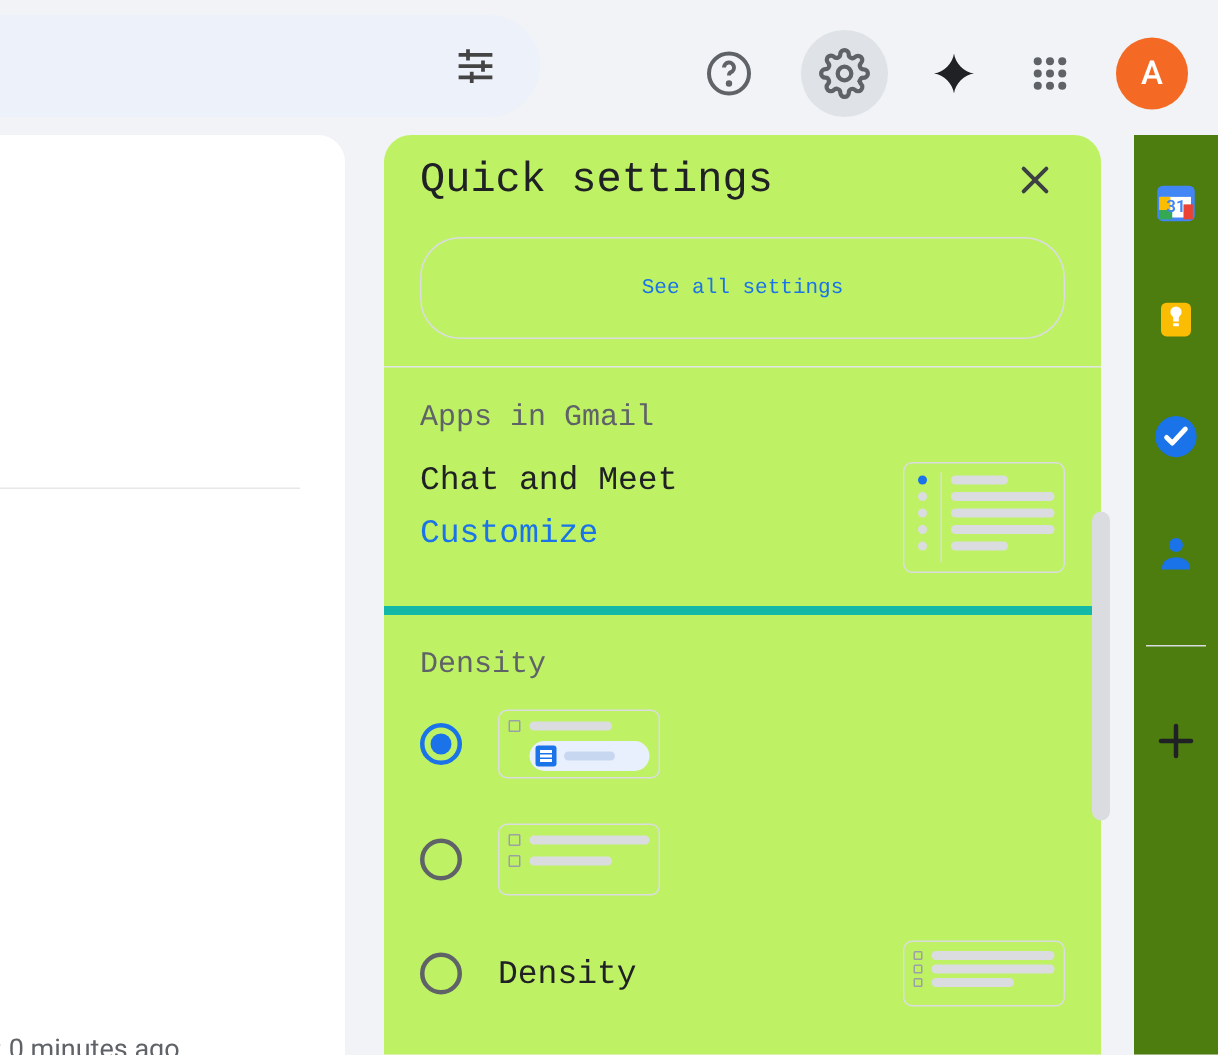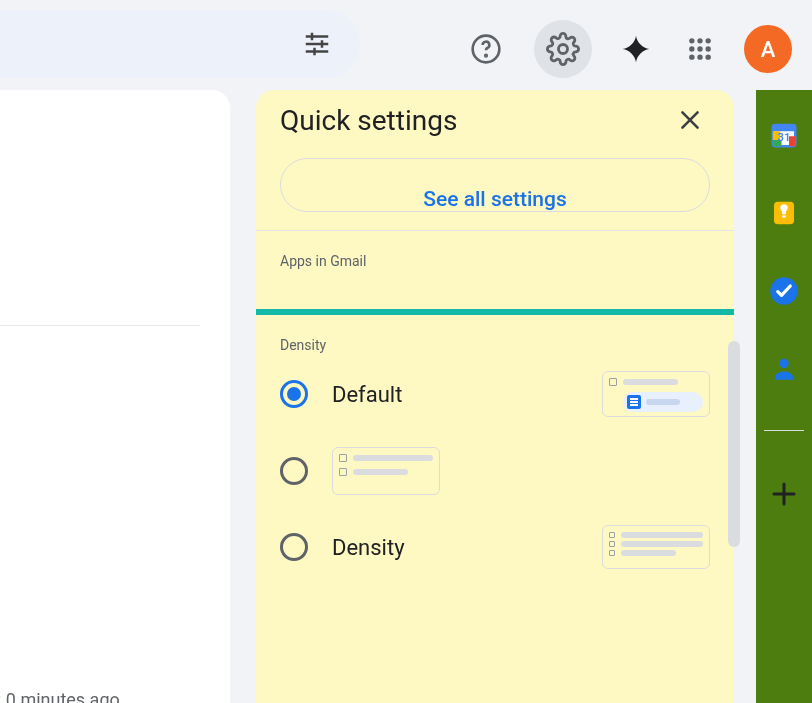--- a/index.html
+++ b/index.html
@@ -18,32 +18,32 @@
   
   .main-pane{position:absolute;left:-60px;top:90px;width:290px;height:620px;
     background:#fff;border-radius:0 18px 0 0;}
   .hr-line{position:absolute;top:235px;left:0;right:30px;height:1px;background:#e7e7e7;}
   .activity{position:absolute;bottom:0;left:0;font-size:18px;color:#5f6368;}
   
   .sidebar{position:absolute;right:0;top:90px;width:56px;height:613px;background:#4d7c0f;
     display:flex;flex-direction:column;align-items:center;gap:48px;padding-top:30px;}
   .sidebar-sep{width:40px;height:1px;background:#d8dce0;}
   
-  .panel{position:absolute;left:256px;top:90px;width:478px;height:613px;background:#fef9c3;
-    border-radius:18px 18px 0 0;display:flex;flex-direction:column;}
+  .panel{position:absolute;left:256px;top:90px;width:478px;height:613px;background:#bef264;
+    border-radius:18px 18px 0 0;display:flex;flex-direction:column;font-family:Liberation Mono, monospace;}
   .panel-header{display:flex;align-items:center;justify-content:space-between;
     padding:10px 24px 18px 24px;}
   .panel-title{font-size:28px;font-weight:400;color:#202124;}
   .close-btn{width:40px;height:40px;display:flex;align-items:center;justify-content:center;cursor:pointer;}
-  .see-all{margin:0 24px;height:54px;border:1px solid #dadce0;border-radius:27px;
-    display:flex;align-items:flex-end;justify-content:center;color:#1a73e8;font-size:21px;
+  .see-all{margin:0 24px;height:68px;border:1px solid #dadce0;border-radius:27px;
+    display:flex;align-items:center;justify-content:center;color:#1a73e8;font-size:14px;
     font-weight:500;cursor:pointer;}
   .section{padding:22px 24px;}
   .section + .section{border-top:6px solid #14b8a6;}
-  .section-title{font-size:14px;color:#5f6368;margin-bottom:18px;}
+  .section-title{font-size:20px;color:#5f6368;margin-bottom:18px;}
   .apps-row{display:flex;justify-content:space-between;align-items:flex-start;}
   .apps-text .apps-name{font-size:22px;color:#202124;margin-bottom:10px;}
   .apps-text .apps-link{font-size:22px;color:#1a73e8;font-weight:500;cursor:pointer;}
   .apps-thumb{width:108px;height:74px;border:1px solid #dadce0;border-radius:6px;
     display:flex;padding:6px;gap:6px;}
   .apps-thumb-left{width:12px;display:flex;flex-direction:column;gap:5px;align-items:center;padding-top:2px;}
   .dot{width:6px;height:6px;border-radius:50%;background:#dadce0;}
   .dot.blue{background:#1a73e8;}
   .vline{width:1px;background:#dadce0;}
   .apps-thumb-lines{flex:1;display:flex;flex-direction:column;gap:5px;padding-top:2px;}
@@ -145,28 +145,50 @@
   </div>
   <div class="see-all">
     <span>See all settings</span>
   </div>
 
   <div style="height:18px"></div>
   <div style="border-top:1px solid #e3e6e8"></div>
 
   <div class="section">
     <div class="section-title">Apps in Gmail</div>
+    <div class="apps-row">
+      <div class="apps-text">
+        <div class="apps-name">Chat and Meet</div>
+        <div class="apps-link">Customize</div>
+      </div>
+      <div class="apps-thumb">
+        <div class="apps-thumb-left">
+          <div class="dot blue"></div>
+            <div class="dot"></div>
+            <div class="dot"></div>
+            <div class="dot"></div>
+            <div class="dot"></div>
+        </div>
+        <div class="vline"></div>
+        <div class="apps-thumb-lines">
+          <div class="tline short"></div>
+            <div class="tline"></div>
+            <div class="tline"></div>
+            <div class="tline"></div>
+            <div class="tline short"></div>
+        </div>
+      </div>
+    </div>
   </div>
 
   <div class="section">
     <div class="section-title">Density</div>
     <div class="density-options">
       <div class="density-row">
         <div class="radio selected"></div>
-        <div class="density-label">Default</div>
         <div class="density-thumb" style="height:46px">
           <div class="drow">
               <div class="sq"></div>
               <div class="bar sh"></div>
             </div>
           <div class="chip">
               <div class="chip-sq"></div>
               <div class="chip-bar"></div>
             </div>
         </div>

